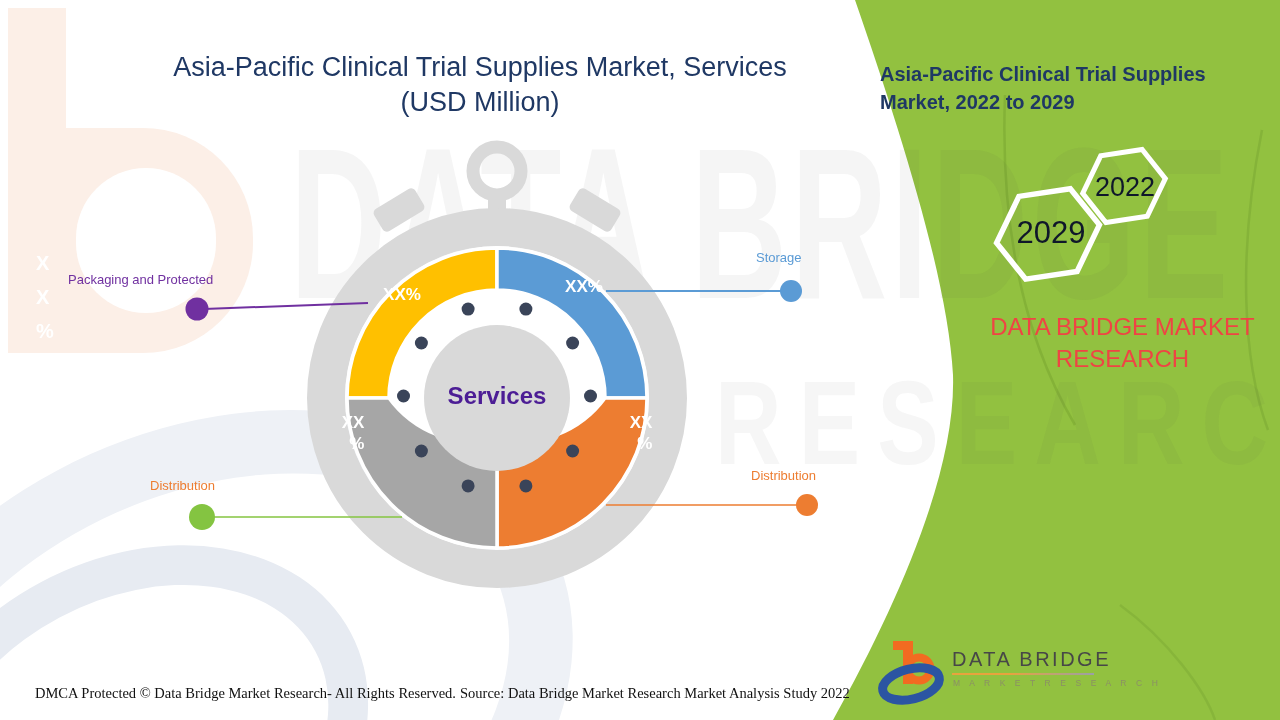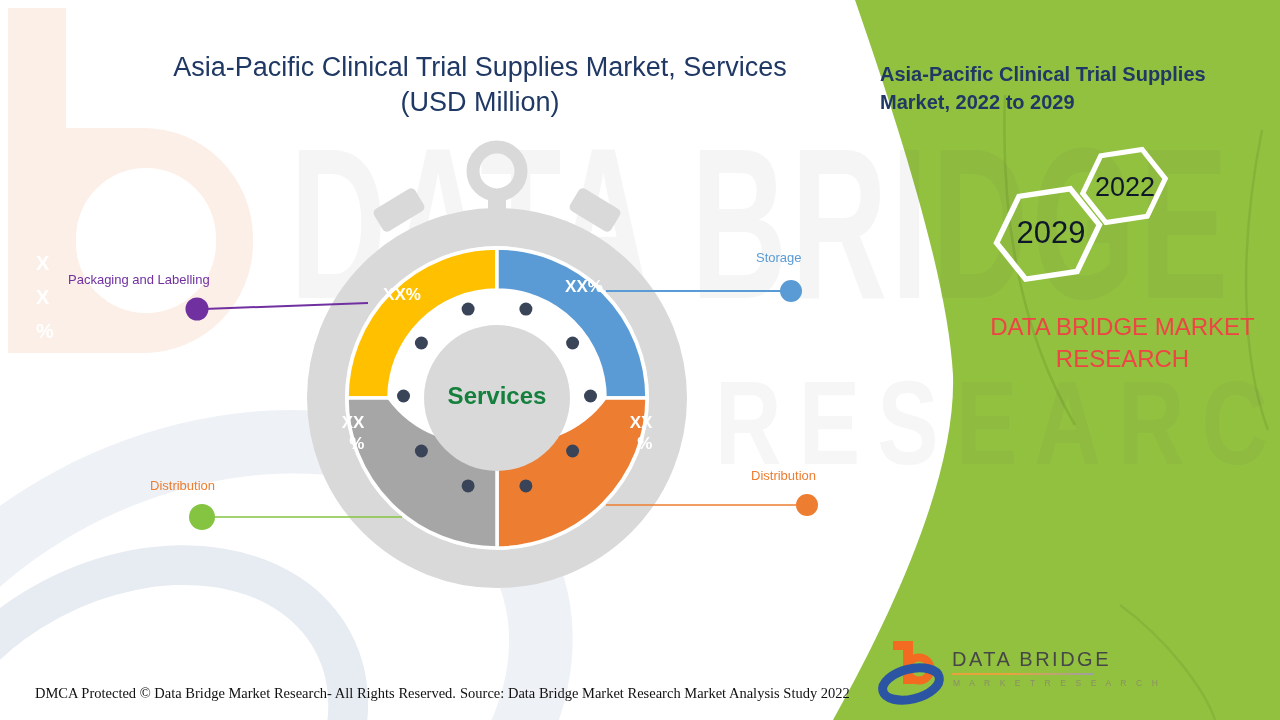--- a/index.html
+++ b/index.html
@@ -31,21 +31,21 @@
   .lbl-packaging{left:68px;top:272px;color:#7030a0;}
   .lbl-storage{left:756px;top:250px;color:#5b9bd5;}
   .lbl-manufacturing{left:150px;top:478px;color:#ed7d31;}
   .lbl-distribution{left:751px;top:468px;color:#ed7d31;}
   .xx{color:#ffffff;font-weight:bold;font-size:17px;line-height:21px;text-align:right;}
   .xx-yellow{left:402px;top:294px;}
   .xx-blue{left:584px;top:286px;}
   .xx-gray{left:353px;top:433px;}
   .xx-orange{left:641px;top:433px;}
   .left-edge-xx{left:36px;top:246px;color:#ffffff;font-weight:bold;font-size:20px;line-height:34px;}
-  .services{left:497px;top:396px;color:#15803d;font-weight:bold;font-size:24px;}
+  .services{left:497px;top:396px;color:#4c1d95;font-weight:bold;font-size:24px;}
   .year{color:#0f172a;font-weight:500;}
   .year-2029{left:1051px;top:233px;font-size:31px;}
   .year-2022{left:1125px;top:187px;font-size:27px;}
   .brand-right{left:985px;top:311px;width:275px;text-align:center;font-size:24px;line-height:32px;
                color:#ef4444;font-weight:500;}
   .logo-name{left:952px;top:648px;font-size:20px;letter-spacing:2.5px;color:#474747;}
   .logo-rule{left:952px;top:673px;width:142px;height:2px;
              background:linear-gradient(to right,#e8a33d 0%,#e8a33d 40%,#9aa0a6 100%);}
   .logo-tagline{left:953px;top:678px;font-size:8.5px;letter-spacing:3.6px;color:#8b8f66;}
   .footer{font-family:"Liberation Serif", serif;font-size:14.5px;color:#111111;top:685px;}
@@ -130,21 +130,21 @@
     <circle cx="919" cy="669" r="11.5" fill="none" stroke="#f26b21" stroke-width="8"></circle>
     <ellipse cx="911" cy="684" rx="29" ry="15" fill="none" stroke="#2b55a2" stroke-width="9" transform="rotate(-14 911 684)"></ellipse>
   </g>
 </svg>
 
 <div class="abs title-left pre">Asia-Pacific Clinical Trial Supplies Market, Services
 (USD Million)</div>
 <div class="abs title-right pre">Asia-Pacific Clinical Trial Supplies
 Market, 2022 to 2029</div>
 
-<div class="abs seg-callout lbl-packaging">Packaging and Labelling</div>
+<div class="abs seg-callout lbl-packaging">Packaging and Protected</div>
 <div class="abs seg-callout lbl-storage">Storage</div>
 <div class="abs seg-callout lbl-manufacturing">Distribution</div>
 <div class="abs seg-callout lbl-distribution">Distribution</div>
 
 <div class="abs xx ctr xx-yellow">XX%</div>
 <div class="abs xx ctr xx-blue">XX%</div>
 <div class="abs xx ctr pre xx-gray">XX
 %</div>
 <div class="abs xx ctr pre xx-orange">XX
 %</div>

